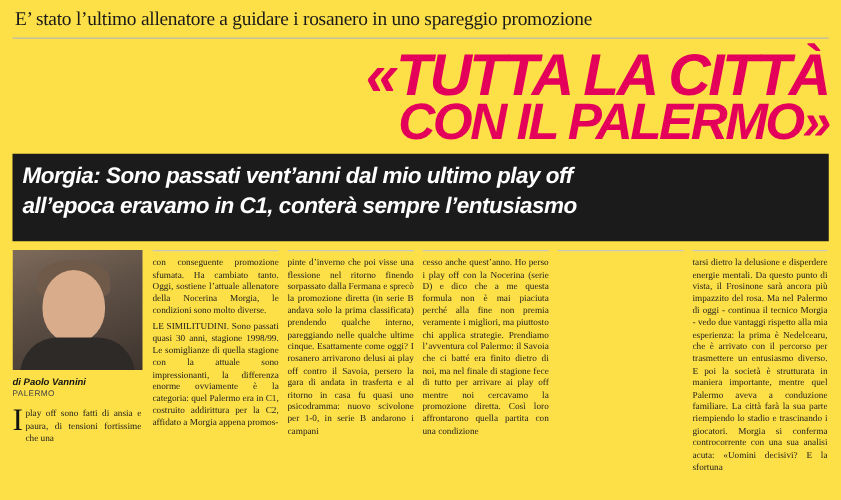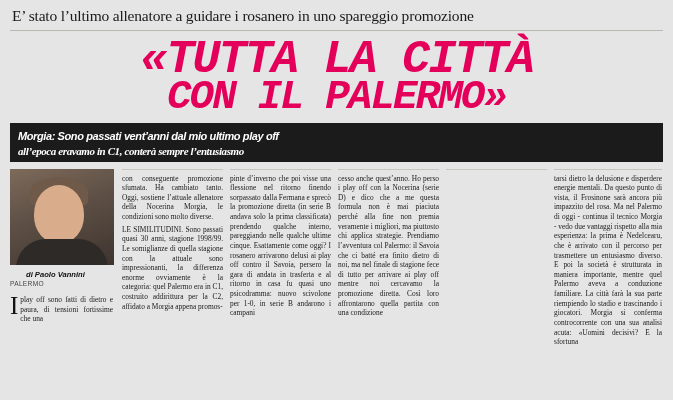--- a/index.html
+++ b/index.html
@@ -11,69 +11,69 @@
     width: 673px;
     height: 400px;
     overflow: hidden;
     font-family: "Liberation Serif", serif;
     color: #111;
   }
   .page {
     position: relative;
     width: 673px;
     height: 400px;
-    background: #e5e5e5;
+    background: #fde047;
     box-sizing: border-box;
     padding: 0 10px;
   }
   .topline {
     font-family: "Liberation Serif", serif;
     font-size: 15.5px;
     letter-spacing: -0.2px;
     color: #1a1a1a;
     padding: 7px 2px 3px 2px;
     white-space: nowrap;
     overflow: hidden;
   }
   .rule {
     border-top: 1px solid #b9b9b2;
     margin: 2px 0 0 0;
   }
   .headline {
     color: #e4005a;
-    font-family: Liberation Mono, monospace;
+    font-family: Liberation Sans, sans-serif;
     font-weight: bold;
     font-style: italic;
-    text-align: center;
+    text-align: right;
     line-height: 0.96;
     letter-spacing: -2px;
     margin: 6px 0 2px 0;
   }
   .headline .l1 {
     display: block;
     font-size: 47px;
   }
   .headline .l2 {
     display: block;
     font-size: 41px;
     margin-top: -4px;
   }
   .subbar {
     background: #1b1b1b;
     color: #ffffff;
     font-family: "Liberation Sans", sans-serif;
     font-weight: bold;
     font-style: italic;
-    font-size: 11px;
+    font-size: 18px;
     line-height: 1.32;
-    padding: 6px 8px 3px 8px;
+    padding: 6px 8px 16px 8px;
     margin: 6px 0 0 0;
     letter-spacing: -0.4px;
   }
-  .subbar .s2 { display: block; font-family: Liberation Serif, serif; }
+  .subbar .s2 { display: block; }
   .body-area {
     display: flex;
     margin-top: 7px;
     height: 192px;
   }
   .col {
     box-sizing: border-box;
     font-size: 7.4px;
     line-height: 1.3;
     text-align: justify;
@@ -125,21 +125,20 @@
     border-radius: 40px 40px 0 0;
     background: #2e2a27;
   }
   .byline {
     font-family: "Liberation Sans", sans-serif;
     font-size: 7.6px;
     font-weight: bold;
     font-style: italic;
     margin-top: 5px;
     color: #111;
-    margin-left: 16px;
   }
   .byline-place {
     font-family: "Liberation Sans", sans-serif;
     font-size: 6.6px;
     color: #444;
     margin-top: 1px;
     letter-spacing: 0.3px;
   }
   .dropcap-col {
     margin-top: 6px;
@@ -186,21 +185,21 @@
     <div class="col col-author">
       <div class="photo">
         <div class="hair"></div>
         <div class="face"></div>
         <div class="torso"></div>
       </div>
       <div class="byline">di Paolo Vannini</div>
       <div class="byline-place">PALERMO</div>
       <div class="dropcap-col">
         <span class="dc">I</span>
-        <span>play off sono fatti di dietro e paura, di tensioni fortissime che una</span>
+        <span>play off sono fatti di ansia e paura, di tensioni fortissime che una</span>
       </div>
     </div>
 
     <div class="col col-1">
       <div class="topdiv"></div>
       <p>con conseguente promozione sfumata. Ha cambiato tanto. Oggi, sostiene l’attuale allenatore della Nocerina Morgia, le condizioni sono molto diverse.</p>
       <p>LE SIMILITUDINI. Sono passati quasi 30 anni, stagione 1998/99. Le somiglianze di quella stagione con la attuale sono impressionanti, la differenza enorme ovviamente è la categoria: quel Palermo era in C1, costruito addirittura per la C2, affidato a Morgia appena promos-</p>
     </div>
 
     <div class="col col-2">

